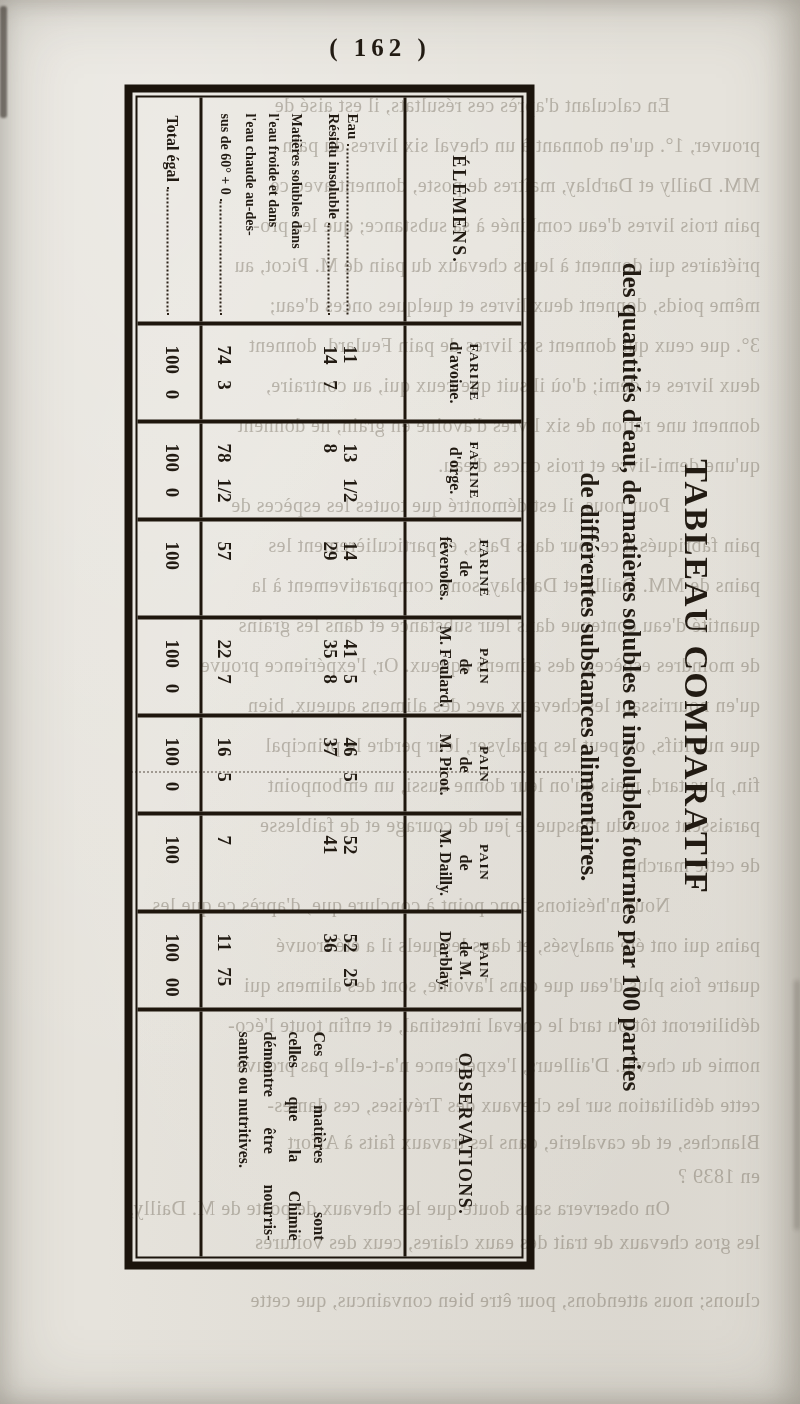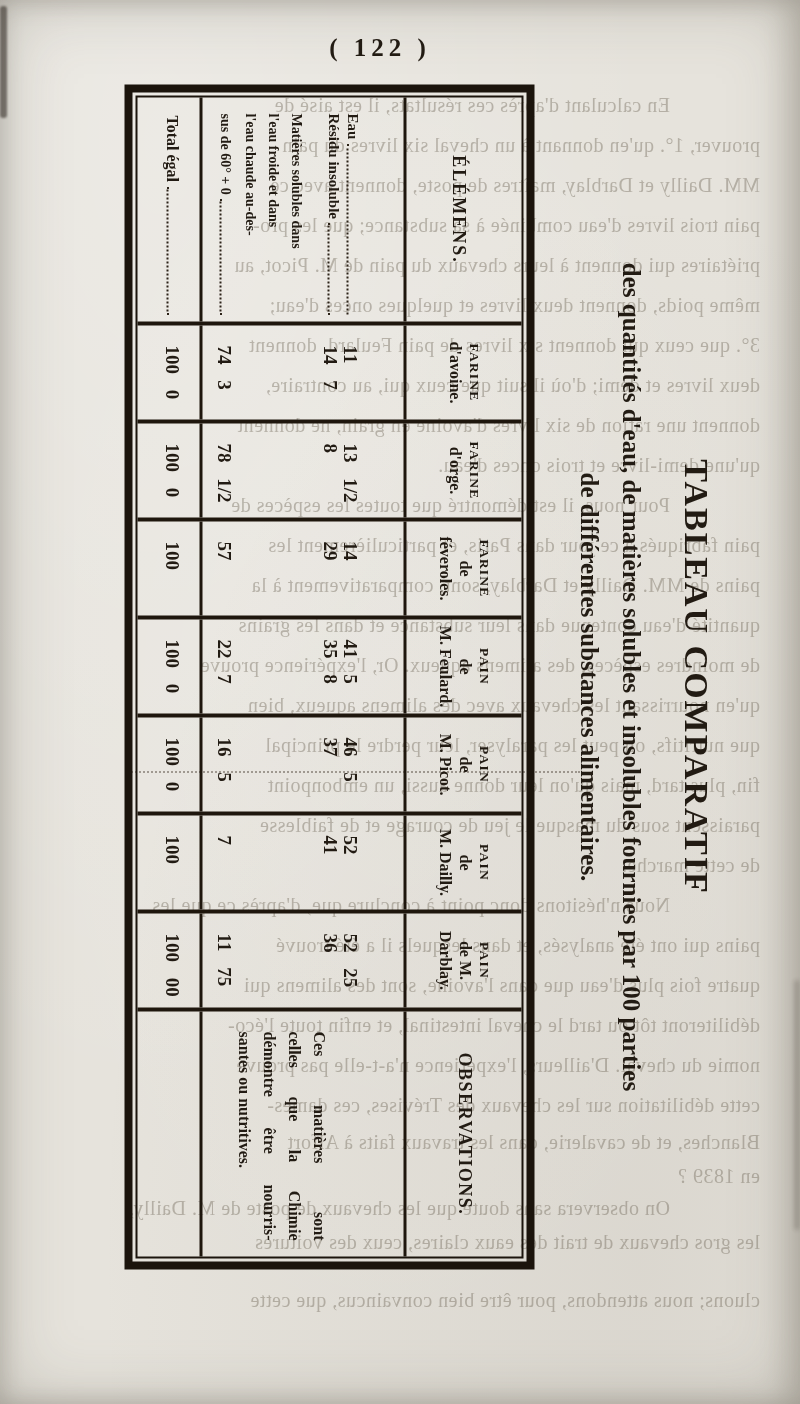--- a/index.html
+++ b/index.html
@@ -104,21 +104,21 @@
       <div class="ghost-line" style="top: 1130px; padding-left: 40px;">Blanches, et de cavalerie, dans les travaux faits à Alfort</div>
       <div class="ghost-line" style="top: 1164px; padding-left: 40px;">en 1839 ?</div>
       <div class="ghost-line" style="top: 1196px; padding-left: 130px;">On observera sans doute que les chevaux de poste de M. Dailly,</div>
       <div class="ghost-line" style="top: 1230px; padding-left: 40px;">les gros chevaux de trait des eaux claires, ceux des voitures</div>
       <div class="ghost-line" style="top: 1288px; padding-left: 40px;">cluons; nous attendons, pour être bien convaincus, que cette</div>
     </div>
   <div id="crease"></div>
   <div id="smudge-left" class="smudge"></div>
   <div id="smudge-right" class="smudge"></div>
 
-  <div id="pagenum">( 122 )</div>
+  <div id="pagenum">( 162 )</div>
 
   <div id="rot">
     <div id="big-title">TABLEAU COMPARATIF</div>
     <div id="sub1">des quantités d'eau, de matières solubles et insolubles fournies par 100 parties</div>
     <div id="sub2">de différentes substances alimentaires.</div>
 
     <div id="frame">
       <div id="frame-inner">
 
         <div class="col col-elements">

